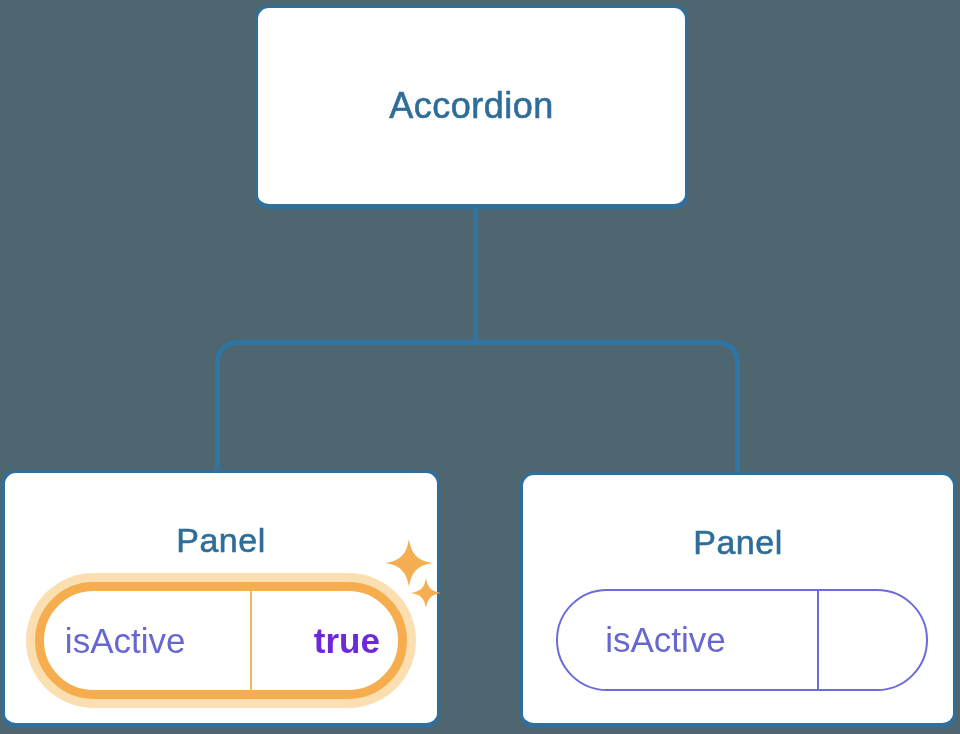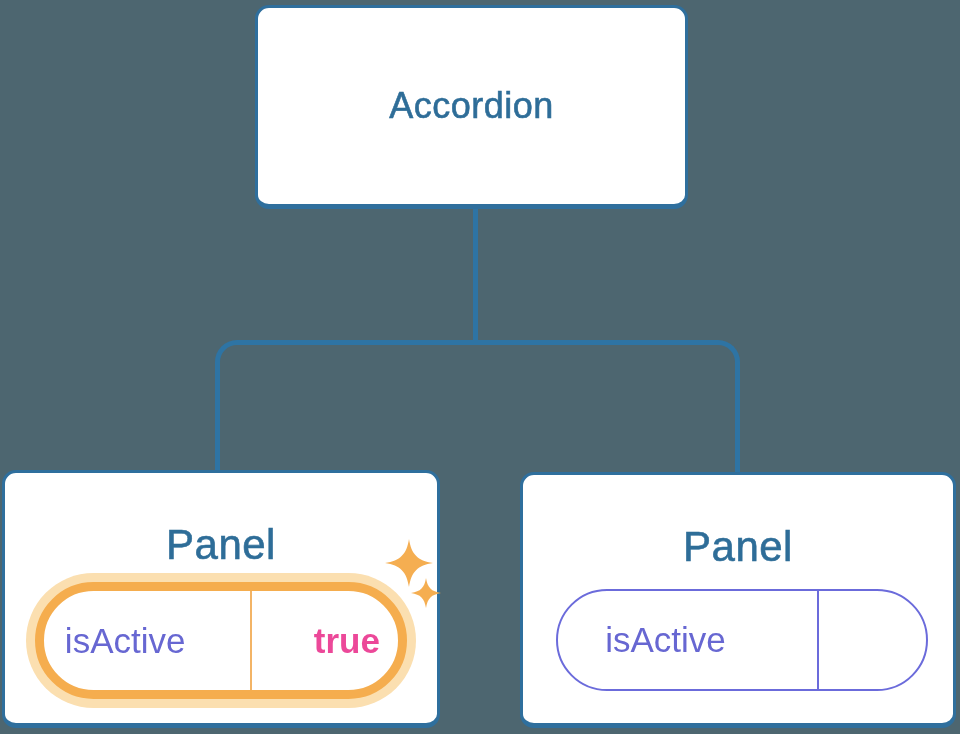--- a/index.html
+++ b/index.html
@@ -53,21 +53,21 @@
     -webkit-text-stroke: 0.6px #2e6d98;
     letter-spacing: 0.5px;
   }
   .node-panel-left  { left: 2px;   top: 470px; width: 438px; height: 258px; }
   .node-panel-right { left: 520px; top: 472px; width: 436px; height: 256px; }
   .panel-title {
     position: absolute;
     left: 0; right: 0; top: 48px;
     text-align: center;
     color: #2e6d98;
-    font-size: 42px;
+    font-size: 34px;
     font-weight: 500;
     -webkit-text-stroke: 0.6px #2e6d98;
     letter-spacing: 0.5px;
   }
 
   
   .pill {
     position: absolute;
     display: flex;
     box-sizing: border-box;
@@ -88,21 +88,21 @@
     left: 33px; top: 114px;
     width: 372px; height: 102px;
     border: 2px solid #6b6bdb;
   }
   .pill-cell {
     display: flex;
     align-items: center;
     justify-content: center;
   }
   .pill-highlight .cell-prop  { width: 216px; }
-  .pill-highlight .cell-value { width: 136px; font-weight: 700; color: #ec4899; }
+  .pill-highlight .cell-value { width: 136px; font-weight: 700; color: #6d28d9; }
   .pill-plain .cell-prop  { width: 215px; }
   .pill-plain .cell-value { width: 151px; }
   .pill-divider { width: 2px; height: 100%; }
   .divider-orange { background: #f3b466; }
   .divider-purple { background: #6b6bdb; }
 
   
   .sparkle { position: absolute; }
   .sparkle-large { left: 380px; top: 66px; width: 48px; height: 48px; }
   .sparkle-small { left: 406px; top: 105px; width: 30px; height: 30px; }

